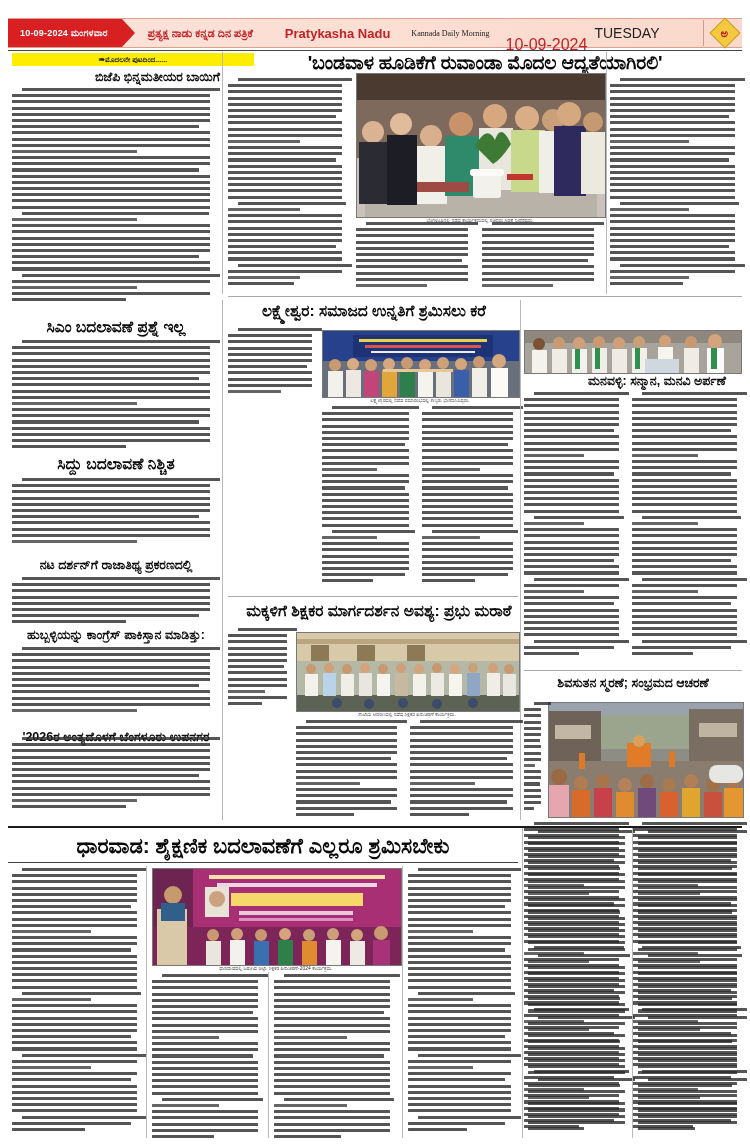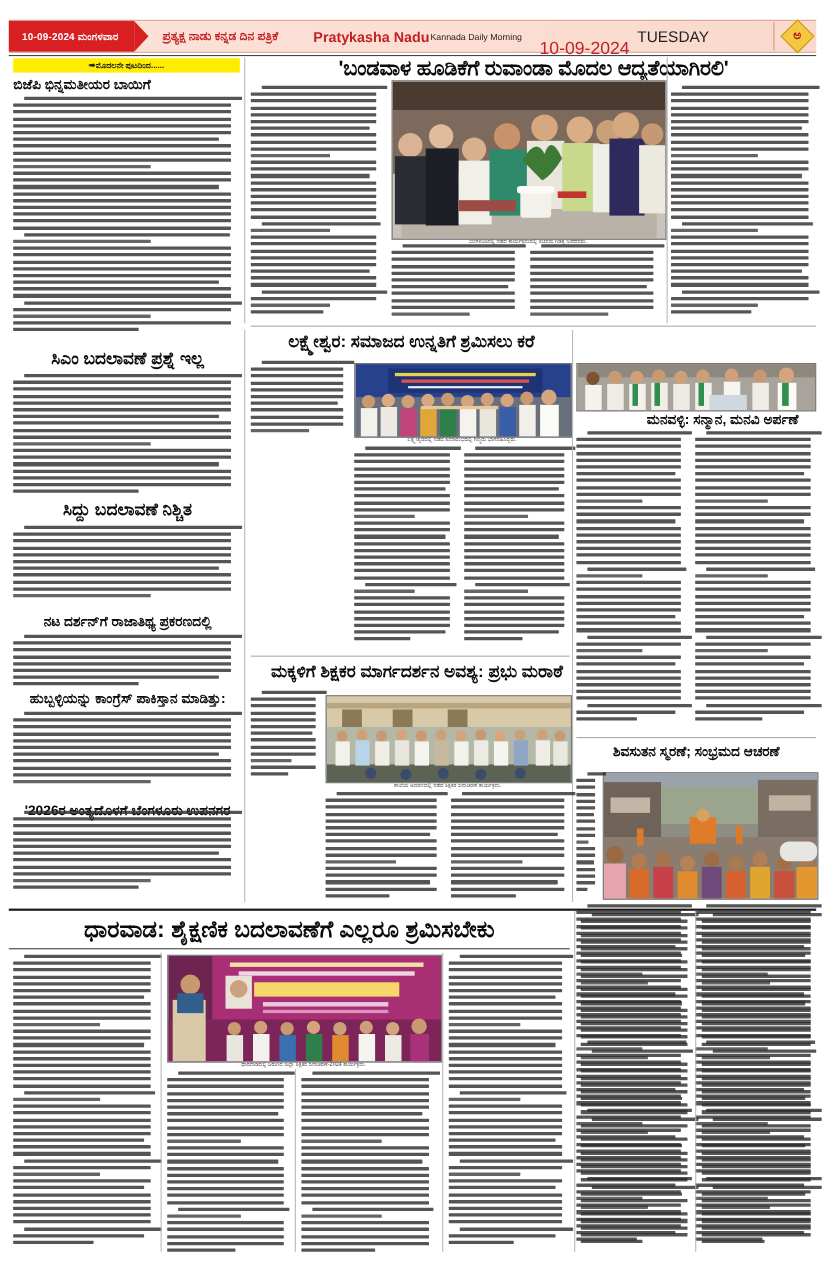--- a/index.html
+++ b/index.html
@@ -9,21 +9,21 @@
   
   .masthead{position:absolute;left:8px;top:18px;width:734px;height:28px;
     background:linear-gradient(90deg,#fbe2d8 0%,#fcded2 55%,#f9d9cc 100%);
     border-top:1px solid #d9a28e;border-bottom:1px solid #d9a28e;display:flex;align-items:center;}
   .date-flag{position:relative;height:28px;background:#d81f22;color:#fff;display:flex;align-items:center;
     padding:0 14px 0 12px;font-size:9px;font-weight:bold;letter-spacing:.2px;white-space:nowrap;}
   .date-flag:after{content:"";position:absolute;right:-13px;top:0;border-top:14px solid transparent;
     border-bottom:14px solid transparent;border-left:13px solid #d81f22;}
   .mh-kan{margin-left:26px;color:#c32126;font-size:11px;font-weight:bold;white-space:nowrap;}
   .mh-eng{margin-left:32px;color:#c32126;font-size:13px;font-weight:bold;white-space:nowrap;}
-  .mh-sub{margin-left:1px;color:#222;font-size:8px;white-space:nowrap;}
+  .mh-sub{margin-left:21px;color:#222;font-size:8px;white-space:nowrap;font-family:Liberation Serif, serif;}
   .mh-date{margin-left:16px;color:#c32126;font-size:16px;font-weight:normal;margin-top:23px;}
   .mh-day{margin-left:7px;color:#222;font-size:14px;}
   .mh-logo{margin-left:auto;margin-right:2px;width:26px;height:26px;position:relative;border-left:1px solid #cc9d8d;padding-left:10px;display:flex;align-items:center;}
   .logo-dia{width:20px;height:20px;background:#f5c842;border:1px solid #c89a20;transform:rotate(45deg);
     display:flex;align-items:center;justify-content:center;}
   .logo-dia span{transform:rotate(-45deg);font-size:11px;color:#b3161b;font-weight:bold;}
 
   
   .vrule{position:absolute;background:#b9b9b9;width:1px;}
   .hrule{position:absolute;background:#444;height:1px;}
@@ -67,25 +67,25 @@
     <div class="mh-day">TUESDAY</div>
     <div class="mh-logo">
       <div class="logo-dia">
         <span>ಅ</span>
       </div>
     </div>
   </div>
 
   <div class="hrule" style="left:8px;top:50px;width:734px;"></div>
 
-  <div style="position:absolute;left:12px;top:53px;width:206px;">
+  <div style="position:absolute;left:12px;top:53px;width:242px;">
     <div class="yellow-strip">➠ಮೊದಲನೇ ಪುಟದಿಂದ......</div>
   </div>
 
-  <div class="kh h-sub" style="position:absolute;left:12px;top:70px;width:208px;text-align:left;">ಬಿಜೆಪಿ ಭಿನ್ನಮತೀಯರ ಬಾಯಿಗೆ</div>
+  <div class="kh h-sub" style="position:absolute;left:12px;top:70px;width:208px;text-align:right;">ಬಿಜೆಪಿ ಭಿನ್ನಮತೀಯರ ಬಾಯಿಗೆ</div>
   <div class="body-text" id="L1" style="position:absolute;left:12px;top:88px;width:208px;">
       <div class="ln indent s95"></div>
       <div class="ln s95"></div>
       <div class="ln s95"></div>
       <div class="ln s95"></div>
       <div class="ln s95"></div>
       <div class="ln s95"></div>
       <div class="ln s90"></div>
       <div class="ln s95"></div>
       <div class="ln s95"></div>

